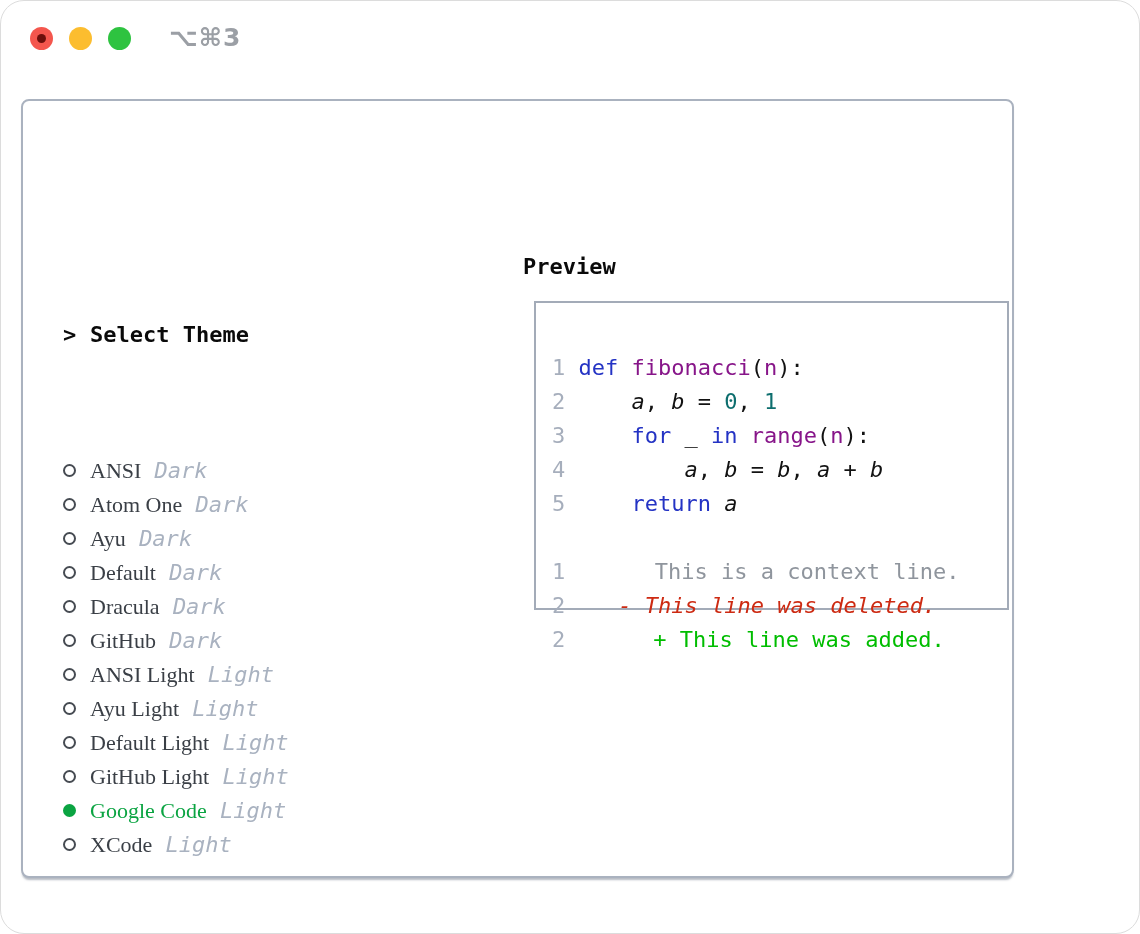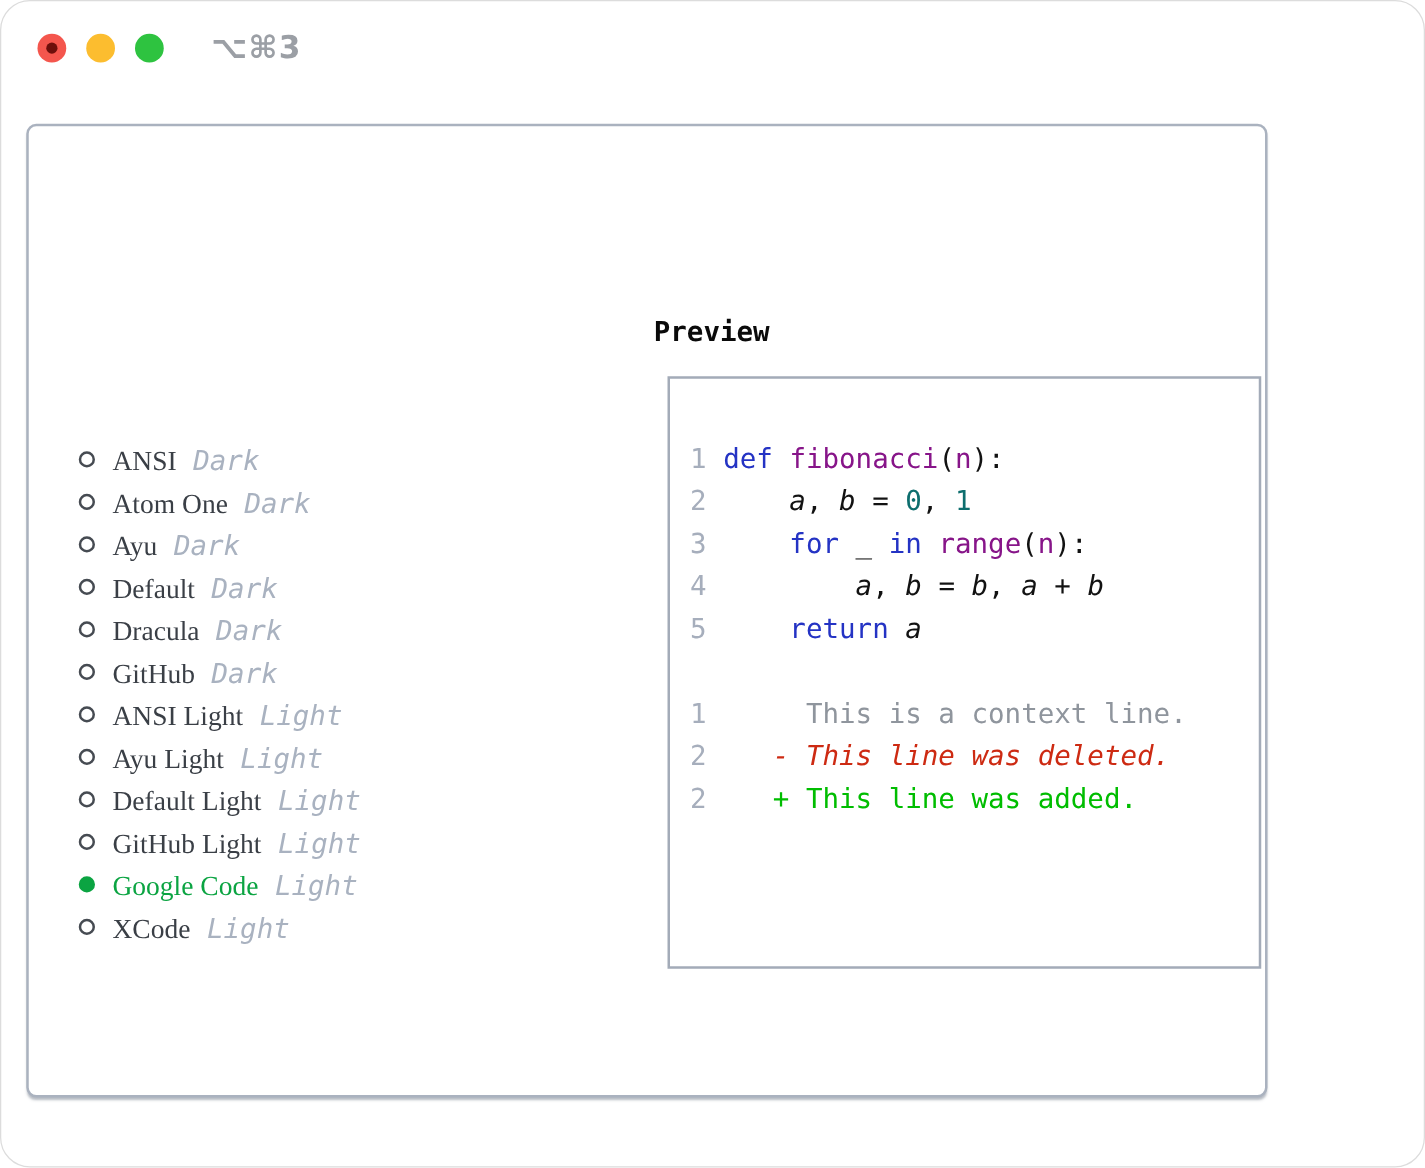--- a/index.html
+++ b/index.html
@@ -47,50 +47,51 @@
   .theme-name{color:var(--item);font-family:Liberation Serif, serif;}
   .theme-name.sel{color:var(--green);}
   .tag{color:var(--tag);font-style:italic;}
 
   
   .preview-title{
     position:absolute; left:500px; top:149px; height:34px; line-height:34px;
     font-size:22px; font-weight:bold; color:#0a0a0a;
   }
   .preview-box{
-    position:absolute; left:511px; top:200px; width:475px; height:474px;
+    position:absolute; left:511px; top:200px; width:475px; height:309px;
     border:2px solid var(--preview-border); background:#fff;
   }
   .code{position:absolute; left:16px; top:48px; font-size:22px; line-height:34px; white-space:pre; color:#121212;}
   .cline{height:34px;}
   .tk-ln{color:var(--ln);}
   .tk-pl{color:#121212;}
   .tk-kw{color:var(--kw);}
   .tk-fn{color:var(--fn);}
   .tk-var{color:#121212; font-style:italic;}
   .tk-num{color:var(--numlit);}
-  .tk-ctx{color:var(--ctx);}
+  .tk-ctx{color:var(--ctx);margin-left:10px;}
   .tk-del{color:var(--del);font-style:italic;}
-  .tk-add{color:var(--add);}
+  .tk-add{color:var(--add);margin-left:35px;}
 </style>
 </head>
 <body>
 
 <div class="window">
 
   <div class="traffic">
     <span class="light red"></span>
     <span class="light yellow"></span>
     <span class="light green"></span>
   </div>
   <div class="win-title">⌥⌘3</div>
 
   <div class="panel">
 
     <div class="sidebar">
+      <div class="row hdr"><span class="marker">&gt;</span><span>Select Theme</span></div>
 
       <div id="theme-list"><div class="row"><span class="marker"><span class="dot"></span></span><span class="theme-name">ANSI</span> <span class="tag">Dark</span></div><div class="row"><span class="marker"><span class="dot"></span></span><span class="theme-name">Atom One</span> <span class="tag">Dark</span></div><div class="row"><span class="marker"><span class="dot"></span></span><span class="theme-name">Ayu</span> <span class="tag">Dark</span></div><div class="row"><span class="marker"><span class="dot"></span></span><span class="theme-name">Default</span> <span class="tag">Dark</span></div><div class="row"><span class="marker"><span class="dot"></span></span><span class="theme-name">Dracula</span> <span class="tag">Dark</span></div><div class="row"><span class="marker"><span class="dot"></span></span><span class="theme-name">GitHub</span> <span class="tag">Dark</span></div><div class="row"><span class="marker"><span class="dot"></span></span><span class="theme-name">ANSI Light</span> <span class="tag">Light</span></div><div class="row"><span class="marker"><span class="dot"></span></span><span class="theme-name">Ayu Light</span> <span class="tag">Light</span></div><div class="row"><span class="marker"><span class="dot"></span></span><span class="theme-name">Default Light</span> <span class="tag">Light</span></div><div class="row"><span class="marker"><span class="dot"></span></span><span class="theme-name">GitHub Light</span> <span class="tag">Light</span></div><div class="row"><span class="marker"><span class="dot sel"></span></span><span class="theme-name sel">Google Code</span> <span class="tag">Light</span></div><div class="row"><span class="marker"><span class="dot"></span></span><span class="theme-name">XCode</span> <span class="tag">Light</span></div></div>
 
       
 
       
 
       
 
       

